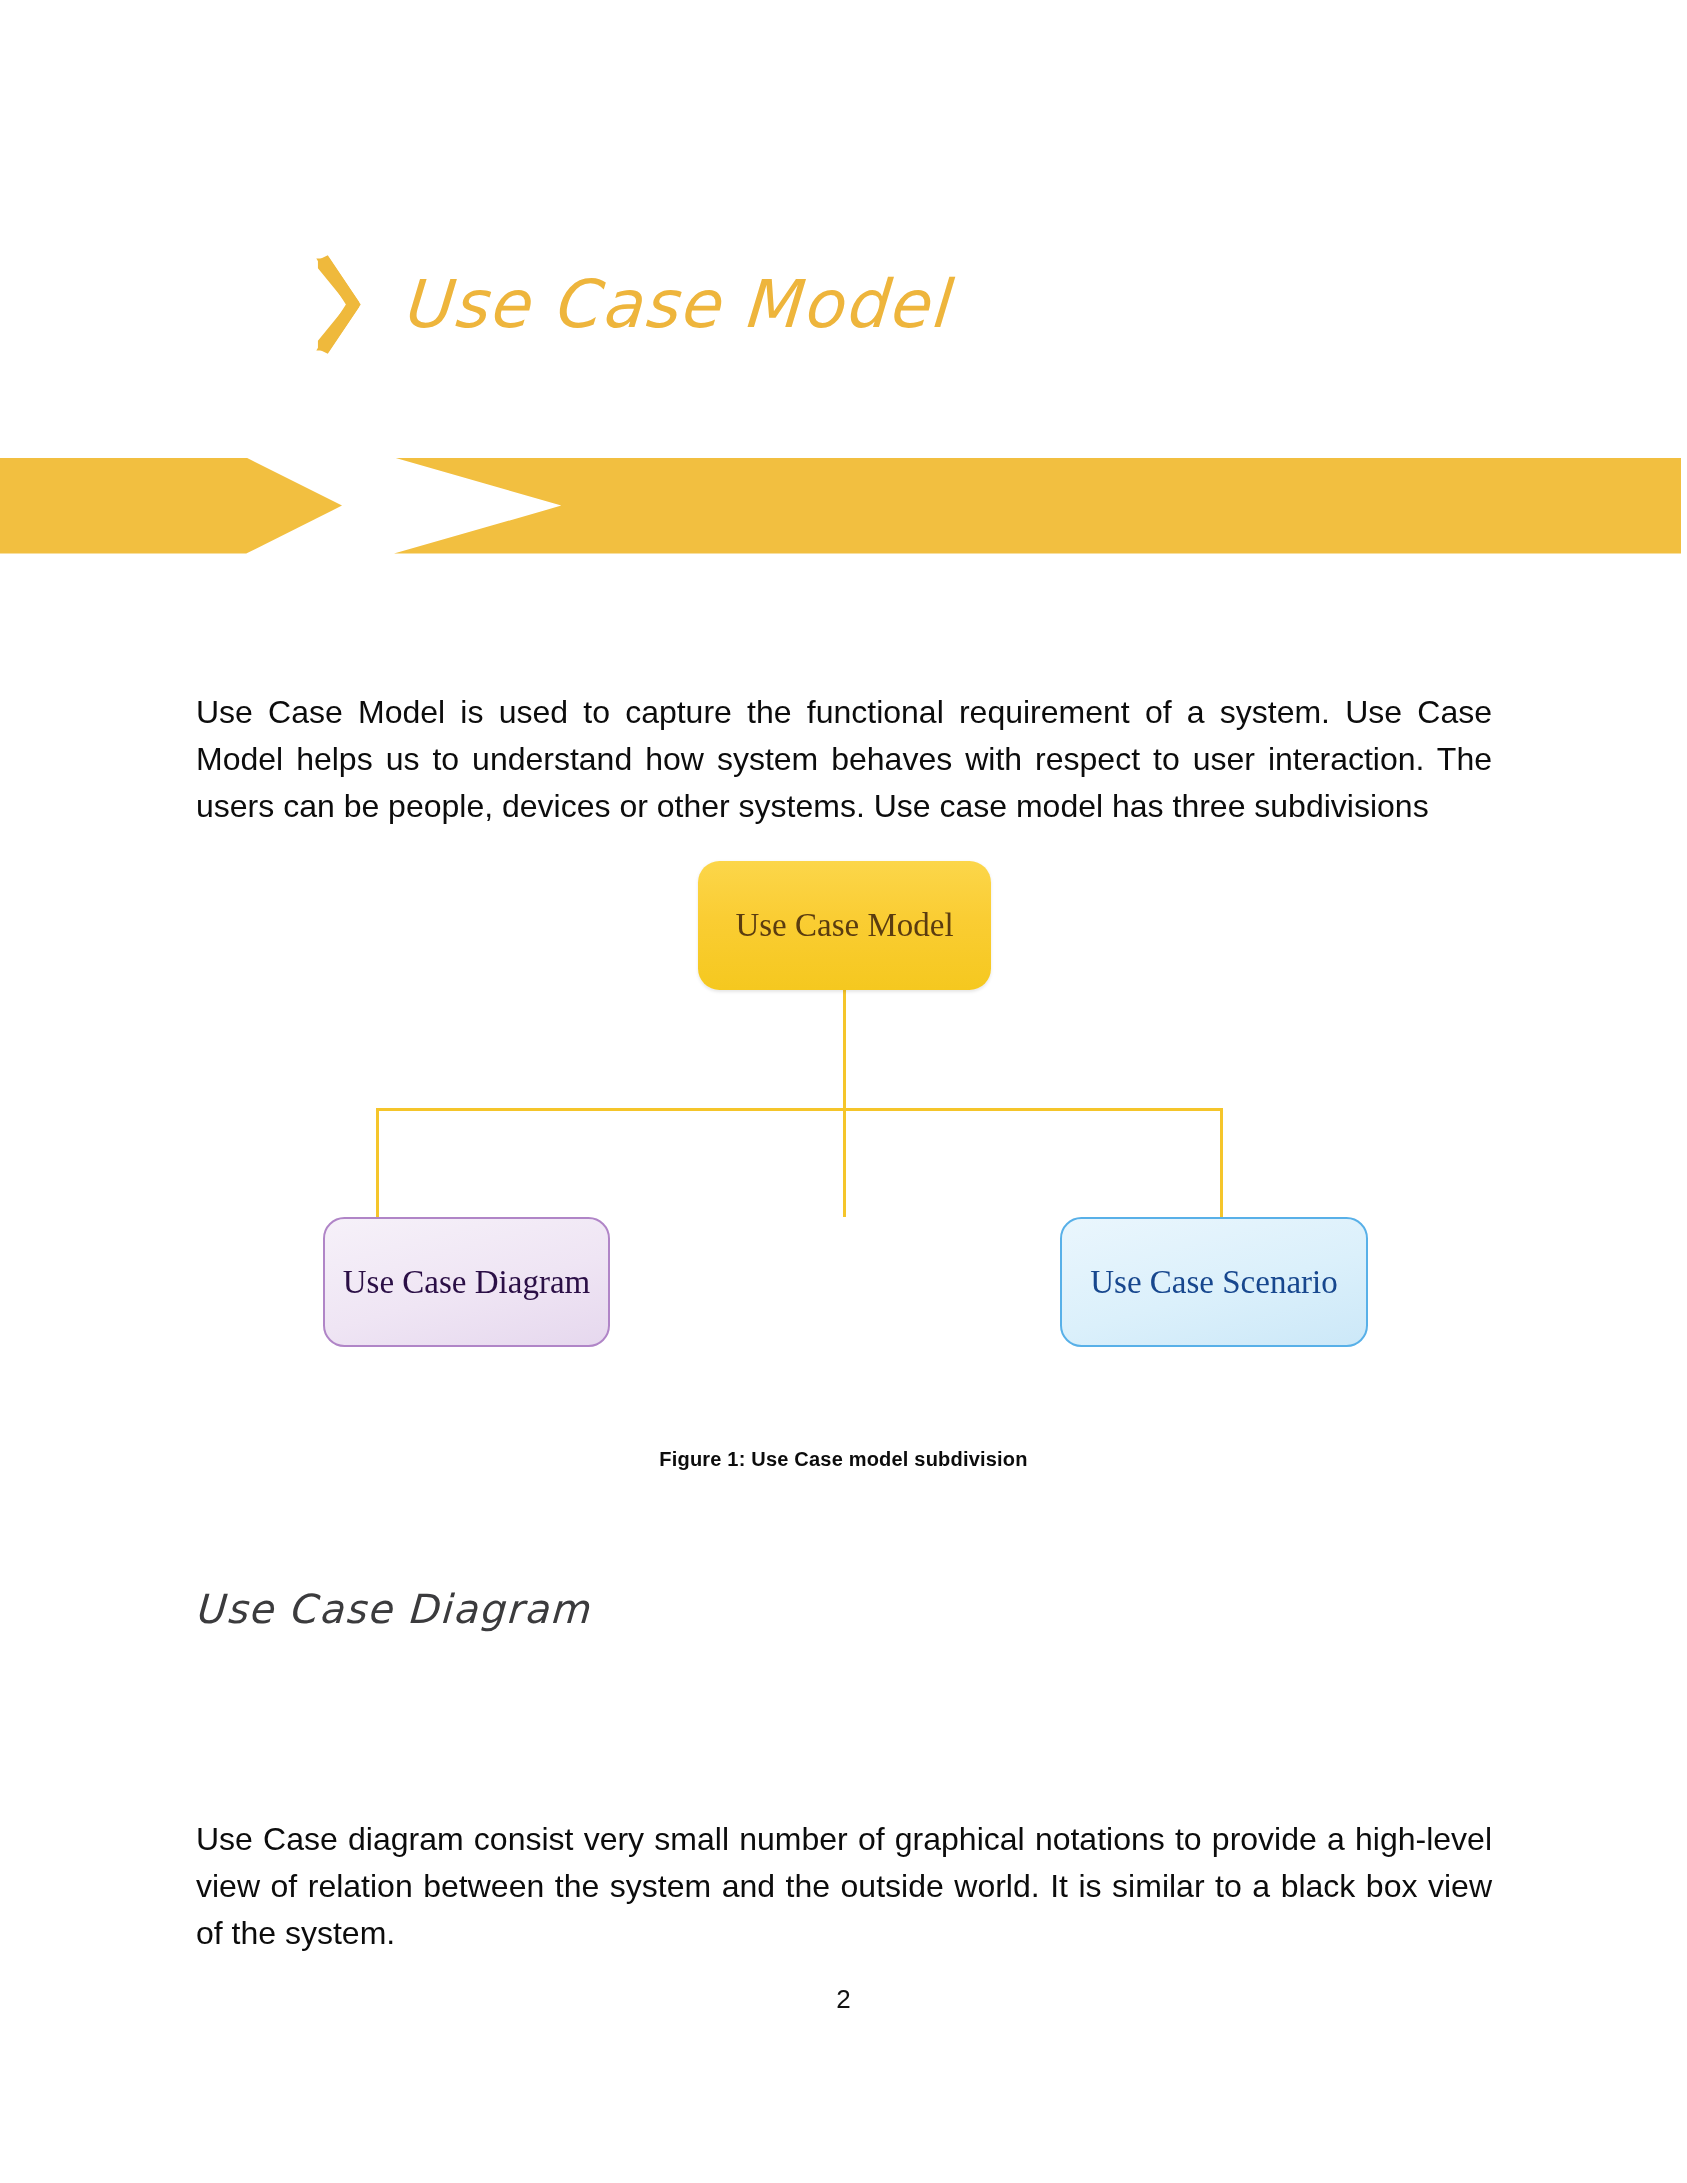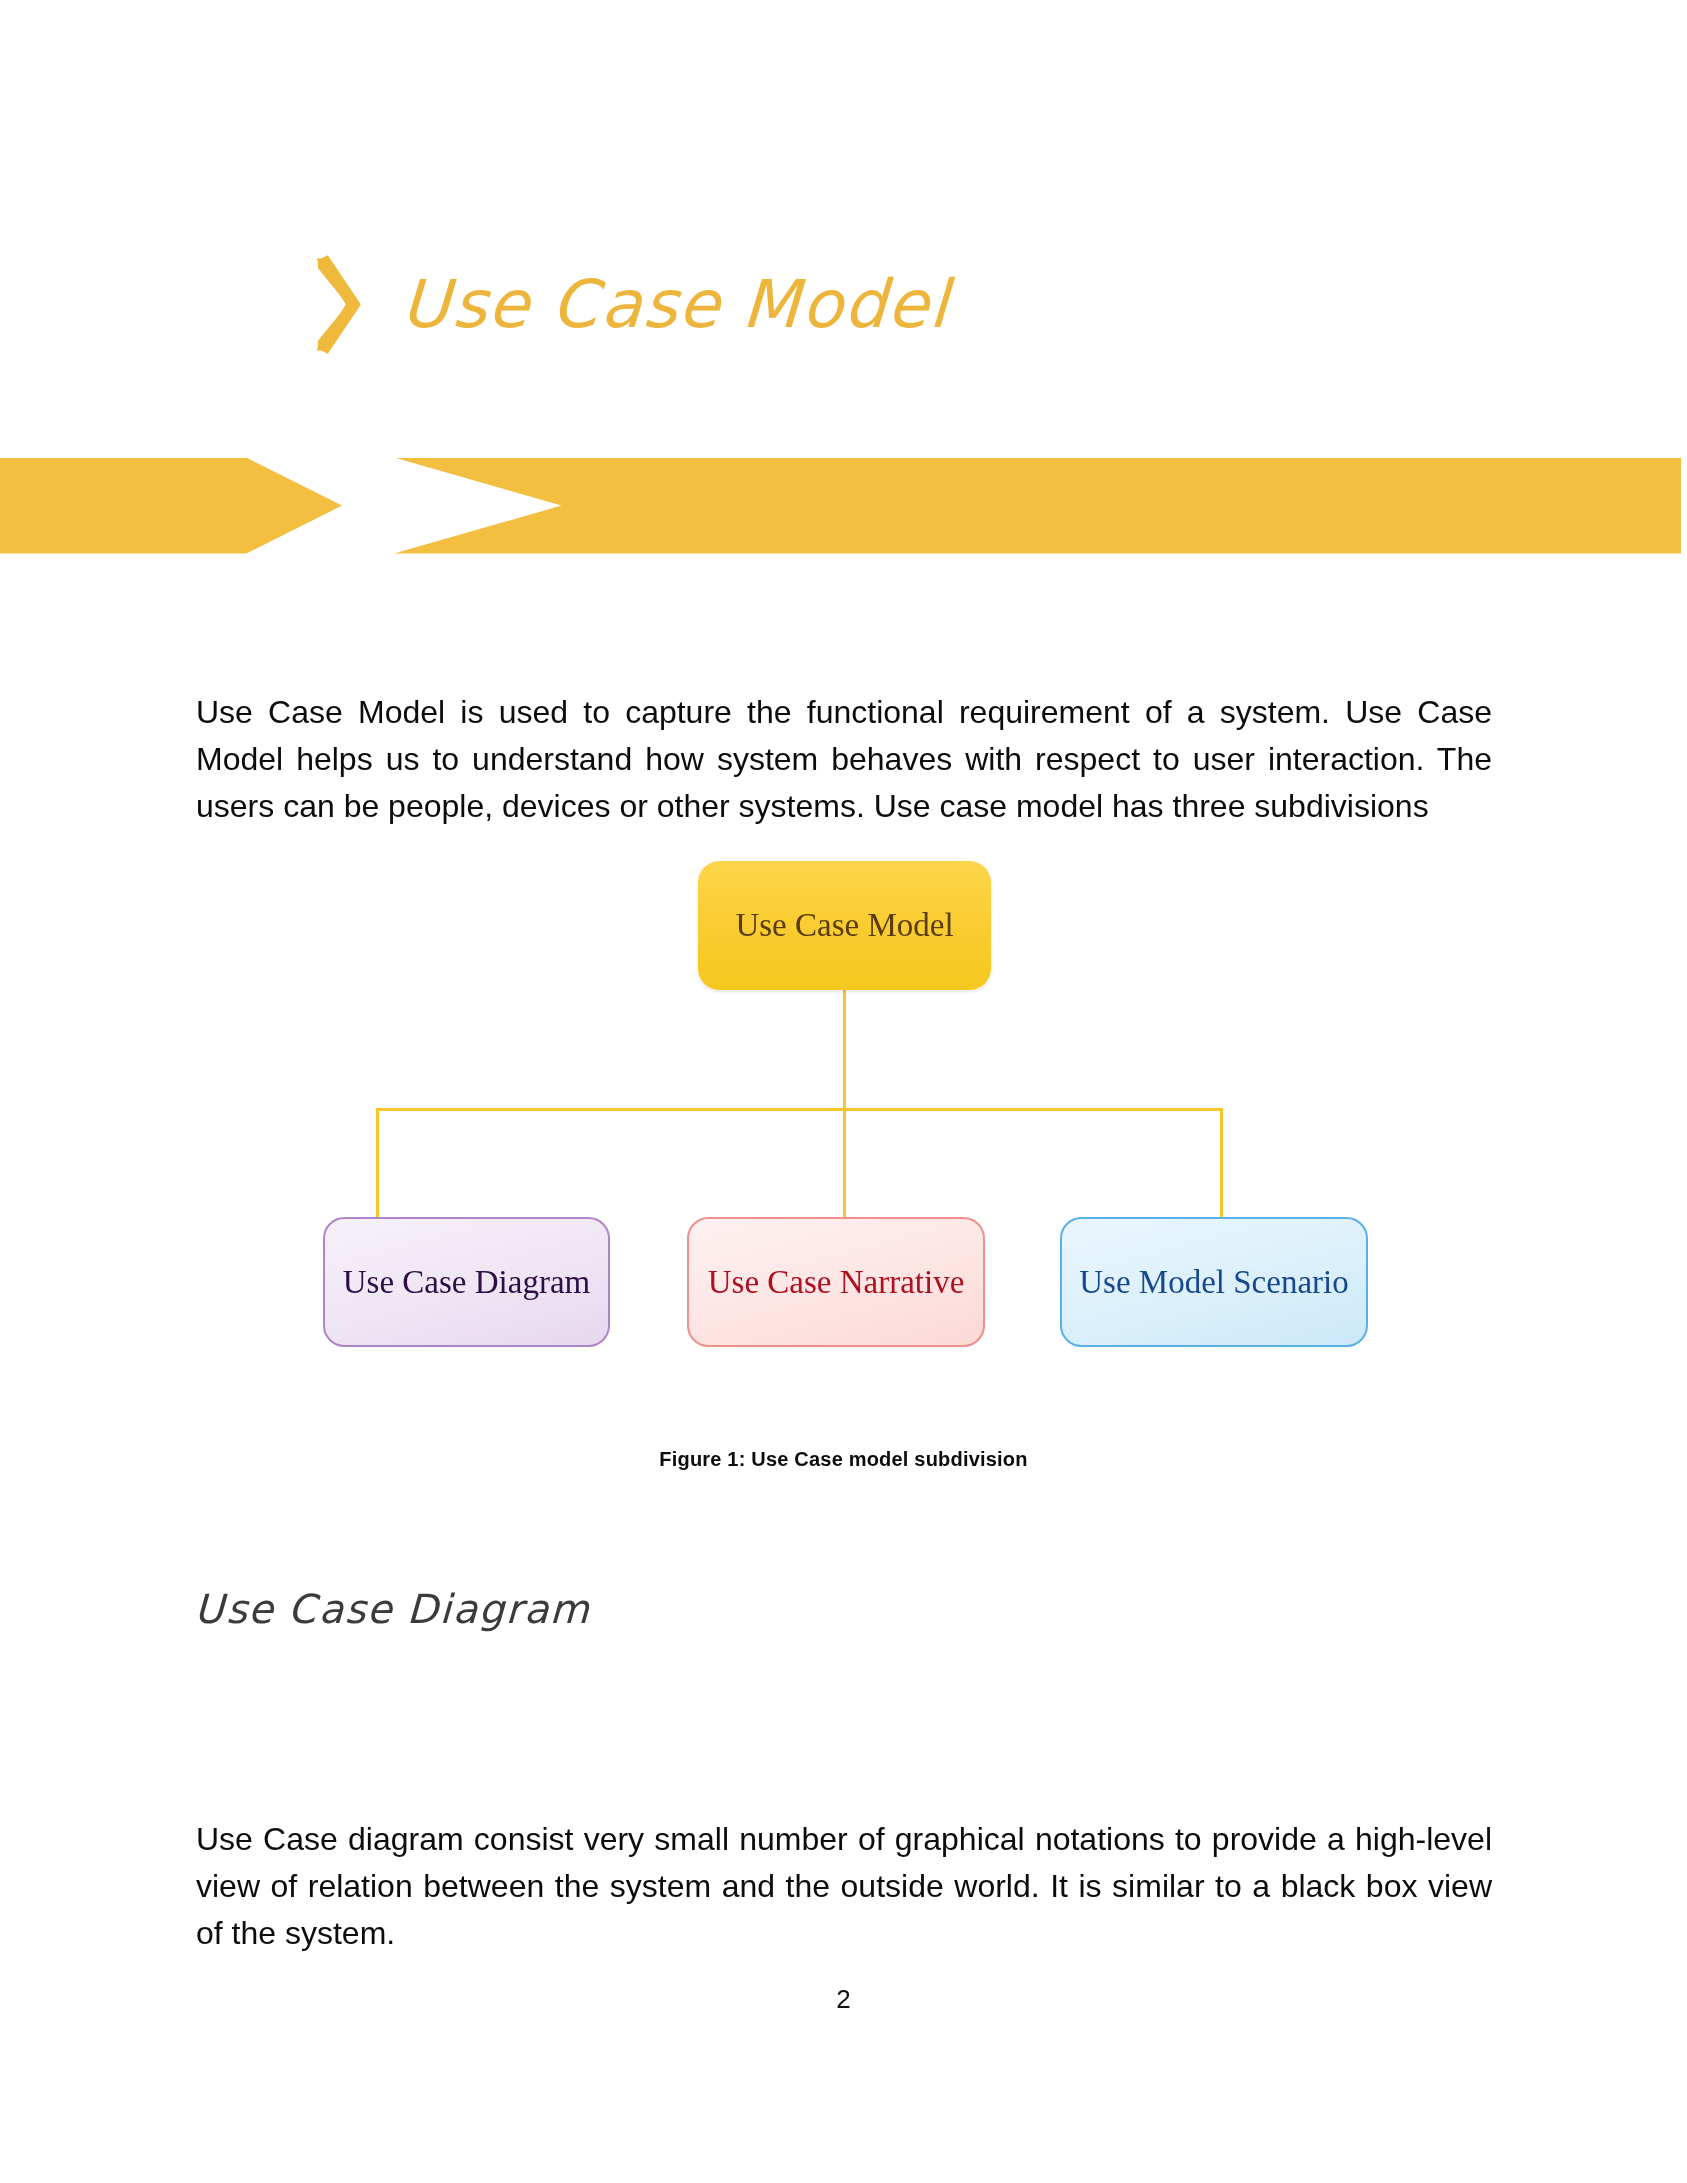--- a/index.html
+++ b/index.html
@@ -160,26 +160,23 @@
     </svg>
 
     <div class="node node-root">
       <span>Use Case Model</span>
     </div>
 
     <div class="node node-child node-diagram">
       <span>Use Case Diagram</span>
     </div>
 
-    <div class="node node-child node-narrative">
-      <span>Use Case Narrative</span>
-    </div>
 
     <div class="node node-child node-scenario">
-      <span>Use Model Scenario</span>
+      <span>Use Case Scenario</span>
     </div>
   </div>
 
   <div class="fig-caption">Figure 1: Use Case model subdivision</div>
 
   <h2 class="sec-heading">Use Case Diagram</h2>
 
   <p class="para para-2">Use Case diagram consist very small number of graphical notations to provide a high-level view of relation between the system and the outside world. It is similar to a black box view of the system.</p>
 
   <div class="page-number">2</div>

